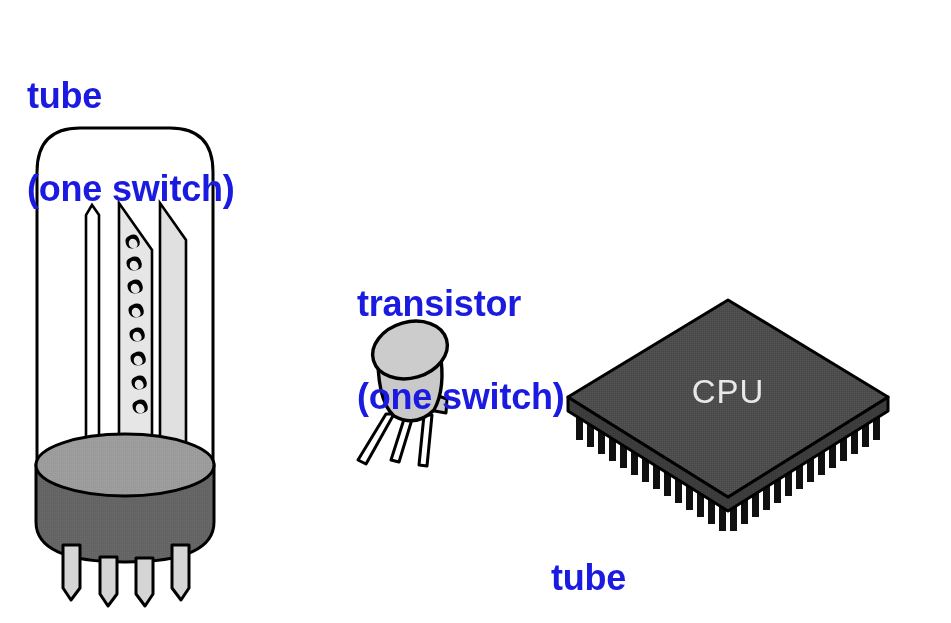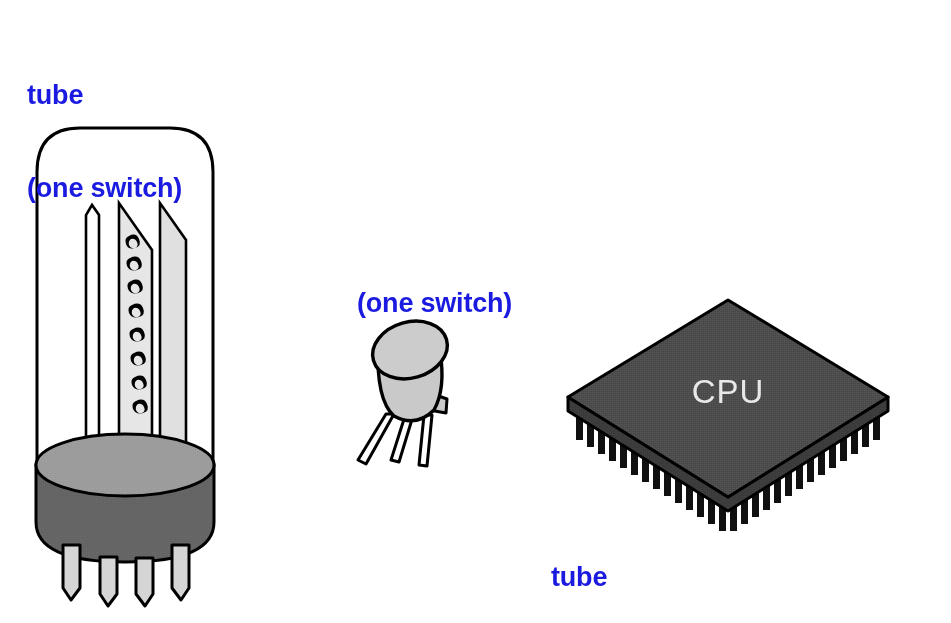--- a/index.html
+++ b/index.html
@@ -15,21 +15,21 @@
     position: relative;
     width: 951px;
     height: 623px;
     background: #ffffff;
     overflow: hidden;
   }
   .label {
     position: absolute;
     font-family: "Liberation Sans", sans-serif;
     font-weight: bold;
-    font-size: 27px;
+    font-size: 36px;
     line-height: 31px;
     color: #1a1ae0;
     white-space: pre;
     letter-spacing: -0.2px;
   }
   .label .l1, .label .l2 { display: block; }
 
   #label-tube      { left: 27px;  top: 18px; }
   #label-transistor{ left: 357px; top: 226px; }
   #label-chip      { left: 551px; top: 500px; }
@@ -182,20 +182,21 @@
       <text class="cpu-text" x="728" y="403" text-anchor="middle">CPU</text>
     </g>
   </svg>
 
   <div class="label" id="label-tube">
     <span class="l1">tube</span>
     <span class="l2">(one switch)</span>
   </div>
 
   <div class="label" id="label-transistor">
+    <span class="l1">transistor</span>
     <span class="l2">(one switch)</span>
   </div>
 
   <div class="label" id="label-chip">
     <span class="l1">tube</span>
     
   </div>
 
 </div>
 

